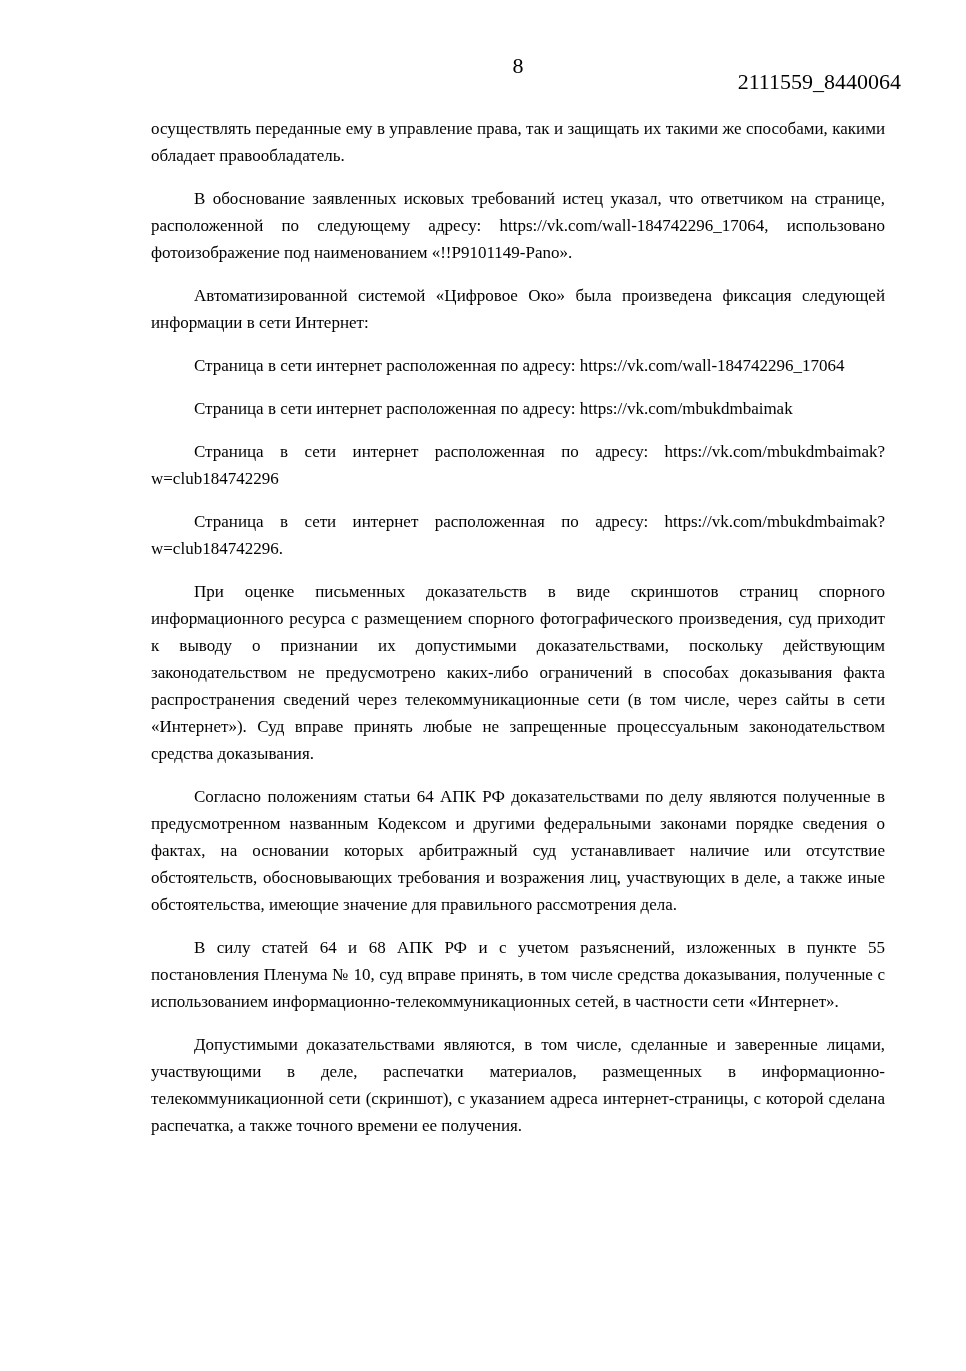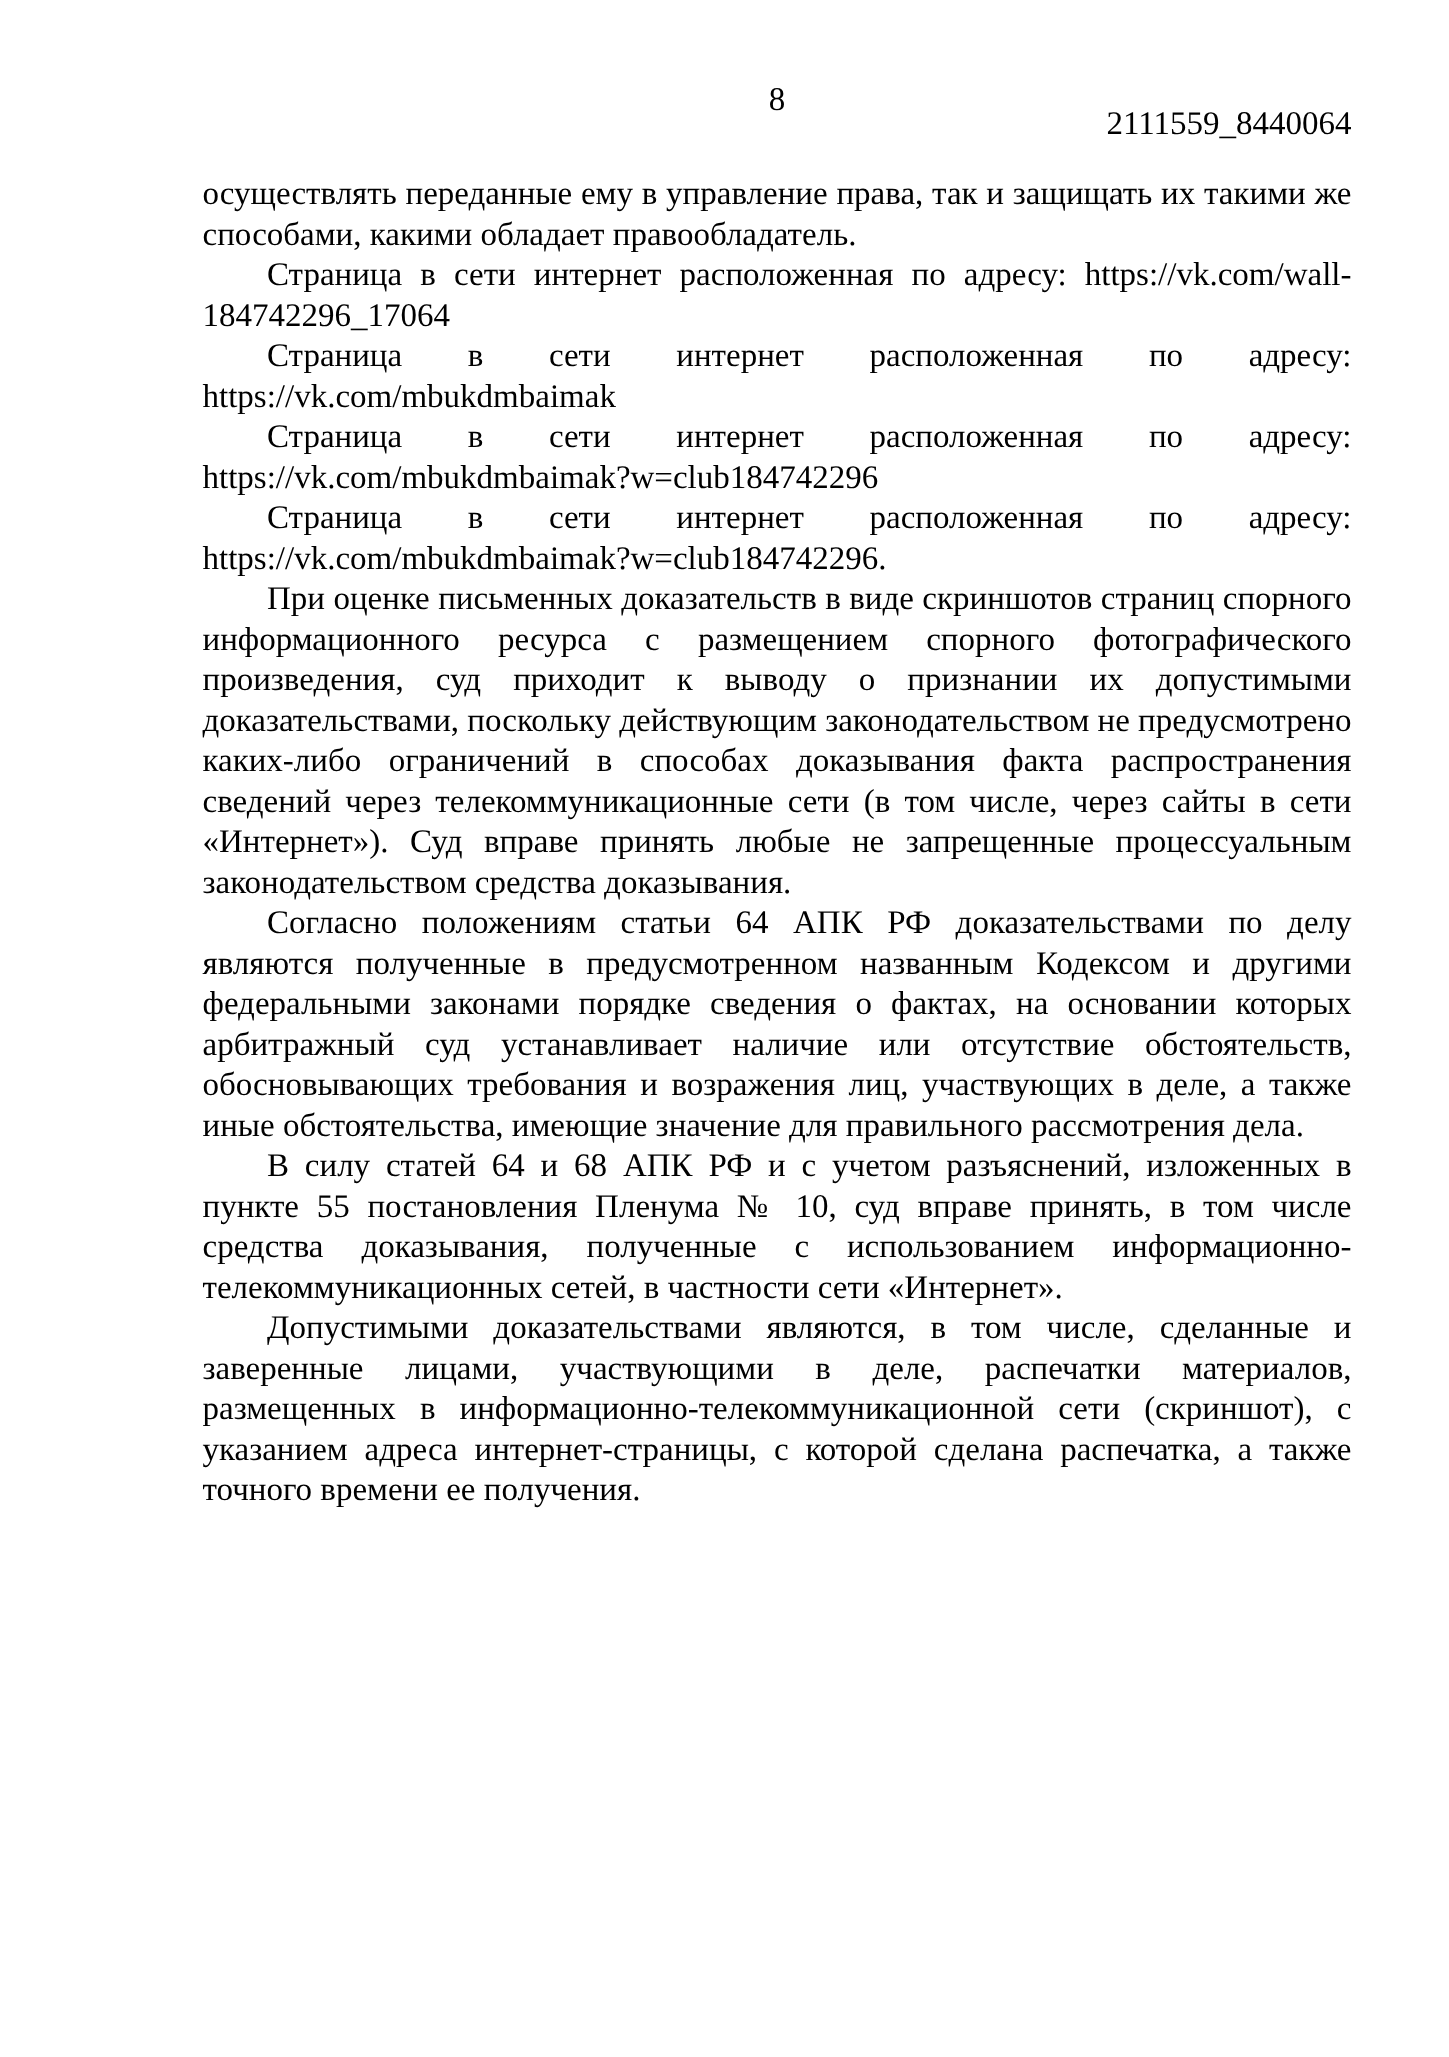--- a/index.html
+++ b/index.html
@@ -34,23 +34,23 @@
     left: 0;
     right: 0;
     text-align: center;
   }
   .hdr .docid {
     position: absolute;
     right: 0;
     top: 16px;
   }
   .doc-body p {
-    margin: 0;
+    margin: 16px;
     padding: 0;
-    font-size: 22px;
+    font-size: 17px;
     line-height: 27px;
     text-align: justify;
     text-indent: 43px;
     font-family: Liberation Serif, serif;
   }
   .doc-body p.no-indent {
     text-indent: 0;
   }
 </style>
 </head>
@@ -59,20 +59,22 @@
 <div class="page">
   <div class="column">
 
     <div class="hdr">
       <span class="pnum">8</span>
       <span class="docid">2111559_8440064</span>
     </div>
 
     <div class="doc-body">
       <p class="no-indent">осуществлять переданные ему в управление права, так и защищать их такими же способами, какими обладает правообладатель.</p>
+      <p>В обоснование заявленных исковых требований истец указал, что ответчиком на странице, расположенной по следующему адресу: https://vk.com/wall-184742296_17064, использовано фотоизображение под наименованием «!!P9101149-Pano».</p>
+      <p>Автоматизированной системой «Цифровое Око» была произведена фиксация следующей информации в сети Интернет:</p>
       <p>Страница в сети интернет расположенная по адресу: https://vk.com/wall-184742296_17064</p>
       <p>Страница в сети интернет расположенная по адресу: https://vk.com/mbukdmbaimak</p>
       <p>Страница в сети интернет расположенная по адресу: https://vk.com/mbukdmbaimak?w=club184742296</p>
       <p>Страница в сети интернет расположенная по адресу: https://vk.com/mbukdmbaimak?w=club184742296.</p>
       <p>При оценке письменных доказательств в виде скриншотов страниц спорного информационного ресурса с размещением спорного фотографического произведения, суд приходит к выводу о признании их допустимыми доказательствами, поскольку действующим законодательством не предусмотрено каких-либо ограничений в способах доказывания факта распространения сведений через телекоммуникационные сети (в том числе, через сайты в сети «Интернет»). Суд вправе принять любые не запрещенные процессуальным законодательством средства доказывания.</p>
       <p>Согласно положениям статьи 64 АПК РФ доказательствами по делу являются полученные в предусмотренном названным Кодексом и другими федеральными законами порядке сведения о фактах, на основании которых арбитражный суд устанавливает наличие или отсутствие обстоятельств, обосновывающих требования и возражения лиц, участвующих в деле, а также иные обстоятельства, имеющие значение для правильного рассмотрения дела.</p>
       <p>В силу  статей 64 и 68 АПК РФ и с учетом разъяснений, изложенных в пункте 55 постановления Пленума № 10, суд вправе принять, в том числе средства доказывания, полученные с использованием информационно-телекоммуникационных сетей, в частности сети «Интернет».</p>
       <p>Допустимыми доказательствами являются, в том числе, сделанные и заверенные лицами, участвующими в деле, распечатки материалов, размещенных в информационно-телекоммуникационной сети (скриншот), с указанием адреса интернет-страницы, с которой сделана распечатка, а также точного времени ее получения.</p>
     </div>
 

